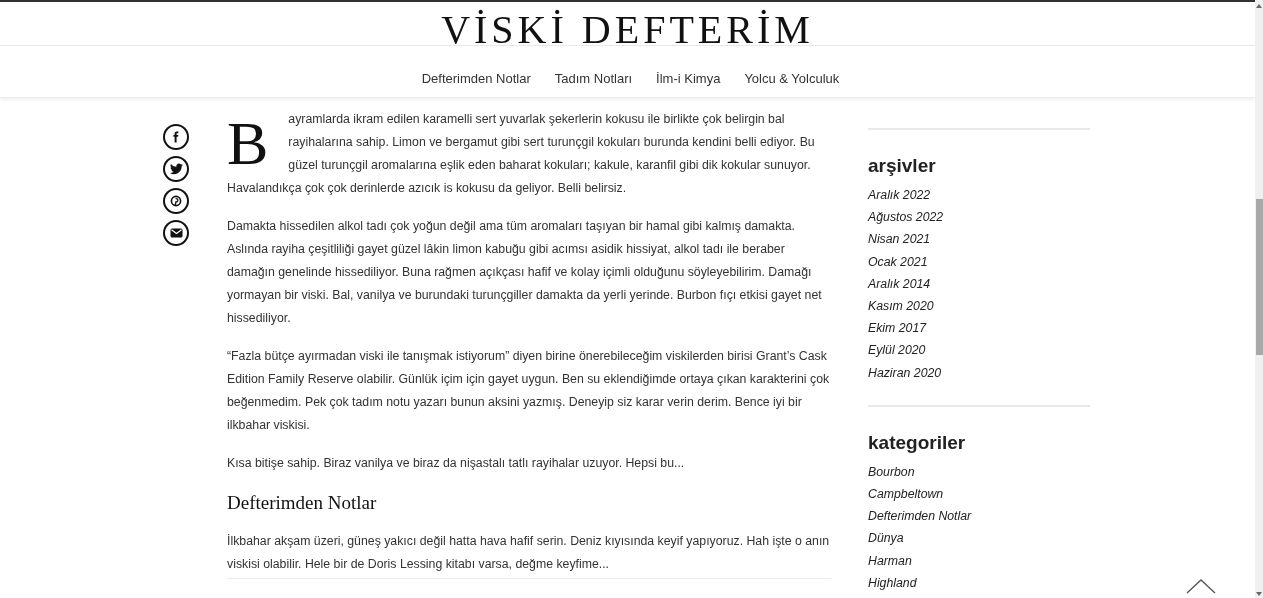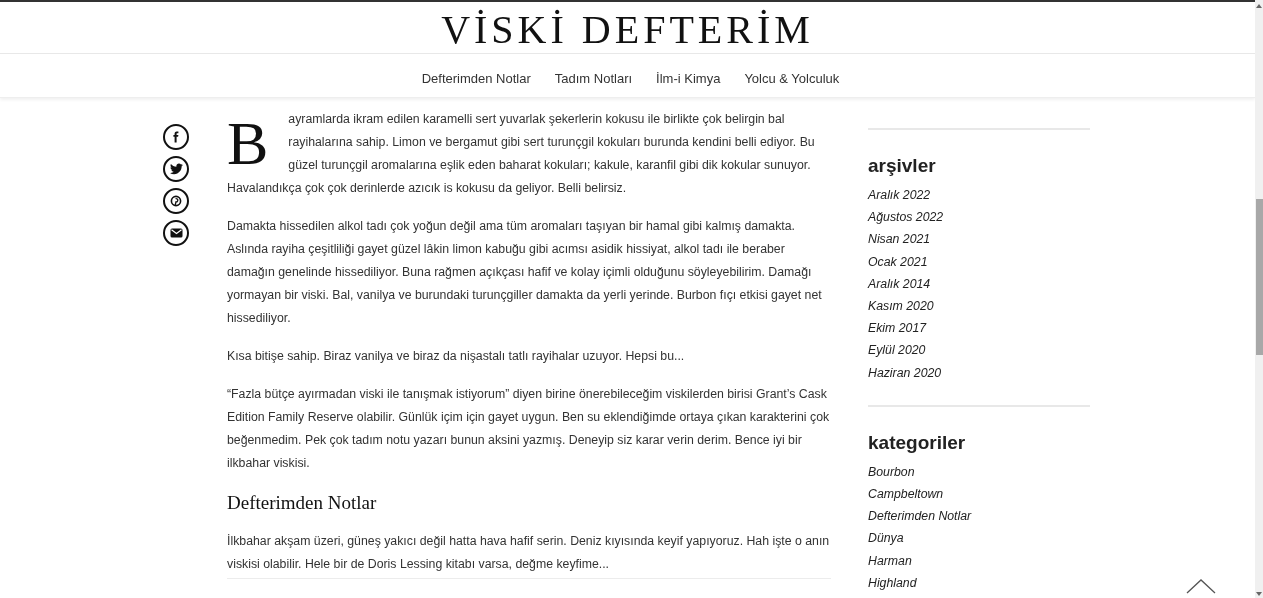--- a/index.html
+++ b/index.html
@@ -1,21 +1,21 @@
 <!DOCTYPE html>
 <html><head>
   <meta charset="utf-8">
   <style>
     * { box-sizing: border-box; margin: 0; padding: 0; }
     html, body { width: 1263px; height: 598px; overflow: hidden; background: #ffffff; }
     body { font-family: "Liberation Sans", "DejaVu Sans", sans-serif; color: #222; position: relative; }
 
     .topbar { position: absolute; top: 0; left: 0; width: 1255px; height: 2px; background: #333; }
 
-    .header { position: absolute; top: 2px; left: 0; width: 1255px; height: 52px; background: #fff; border-bottom: 1px solid #e8e8e8; }
+    .header { position: absolute; top: 2px; left: 0; width: 1255px; height: 44px; background: #fff; border-bottom: 1px solid #e8e8e8; }
     .site-title {
       position: absolute; top: 4px; left: 0; width: 1255px; text-align: center;
       font-family: "Liberation Serif", "DejaVu Serif", serif; font-size: 40px; letter-spacing: 4px;
       color: #111; line-height: 48px;
     }
 
     .nav { position: absolute; top: 62px; left: 0; width: 1255px; height: 36px; background: #fff;
       box-shadow: 0 2px 3px rgba(0,0,0,0.06); border-bottom: 1px solid #eee; }
     .nav-items { display: flex; justify-content: center; gap: 0; padding-top: 8px; padding-left: 6px; }
     .nav-item { font-size: 13px; color: #333; padding: 0 12px; line-height: 18px; cursor: pointer; }
@@ -90,22 +90,22 @@
       <path d="M1.5 1.8 L6.5 5.4 L11.5 1.8" fill="none" stroke="#fff" stroke-width="1.2"></path>
     </svg>
   </div>
 </div>
 
 <main class="content">
   <p>
     <span class="dropcap">B</span><span>ayramlarda ikram edilen karamelli sert yuvarlak şekerlerin kokusu ile birlikte çok belirgin bal rayihalarına sahip. Limon ve bergamut gibi sert turunçgil kokuları burunda kendini belli ediyor. Bu güzel turunçgil aromalarına eşlik eden baharat kokuları; kakule, karanfil gibi dik kokular sunuyor. Havalandıkça çok çok derinlerde azıcık is kokusu da geliyor. Belli belirsiz.</span>
   </p>
   <p>Damakta hissedilen alkol tadı çok yoğun değil ama tüm aromaları taşıyan bir hamal gibi kalmış damakta. Aslında rayiha çeşitliliği gayet güzel lâkin limon kabuğu gibi acımsı asidik hissiyat, alkol tadı ile beraber damağın genelinde hissediliyor. Buna rağmen açıkçası hafif ve kolay içimli olduğunu söyleyebilirim. Damağı yormayan bir viski. Bal, vanilya ve burundaki turunçgiller damakta da yerli yerinde. Burbon fıçı etkisi gayet net hissediliyor.</p>
+  <p>“Fazla bütçe ayırmadan viski ile tanışmak istiyorum” diyen birine önerebileceğim viskilerden birisi Grant’s Cask Edition Family Reserve olabilir. Günlük içim için gayet uygun. Ben su eklendiğimde ortaya çıkan karakterini çok beğenmedim. Pek çok tadım notu yazarı bunun aksini yazmış. Deneyip siz karar verin derim. Bence iyi bir ilkbahar viskisi.</p>
   <p>Kısa bitişe sahip. Biraz vanilya ve biraz da nişastalı tatlı rayihalar uzuyor. Hepsi bu...</p>
-  <p>“Fazla bütçe ayırmadan viski ile tanışmak istiyorum” diyen birine önerebileceğim viskilerden birisi Grant’s Cask Edition Family Reserve olabilir. Günlük içim için gayet uygun. Ben su eklendiğimde ortaya çıkan karakterini çok beğenmedim. Pek çok tadım notu yazarı bunun aksini yazmış. Deneyip siz karar verin derim. Bence iyi bir ilkbahar viskisi.</p>
   <h2>Defterimden Notlar</h2>
   <p>İlkbahar akşam üzeri, güneş yakıcı değil hatta hava hafif serin. Deniz kıyısında keyif yapıyoruz. Hah işte o anın viskisi olabilir. Hele bir de Doris Lessing kitabı varsa, değme keyfime...</p>
 </main>
 <div class="divider"></div>
 
 <aside class="sidebar">
   <div class="side-rule"></div>
   <section>
     <h3 class="widget-title">arşivler</h3>
     <ul class="widget-list">

